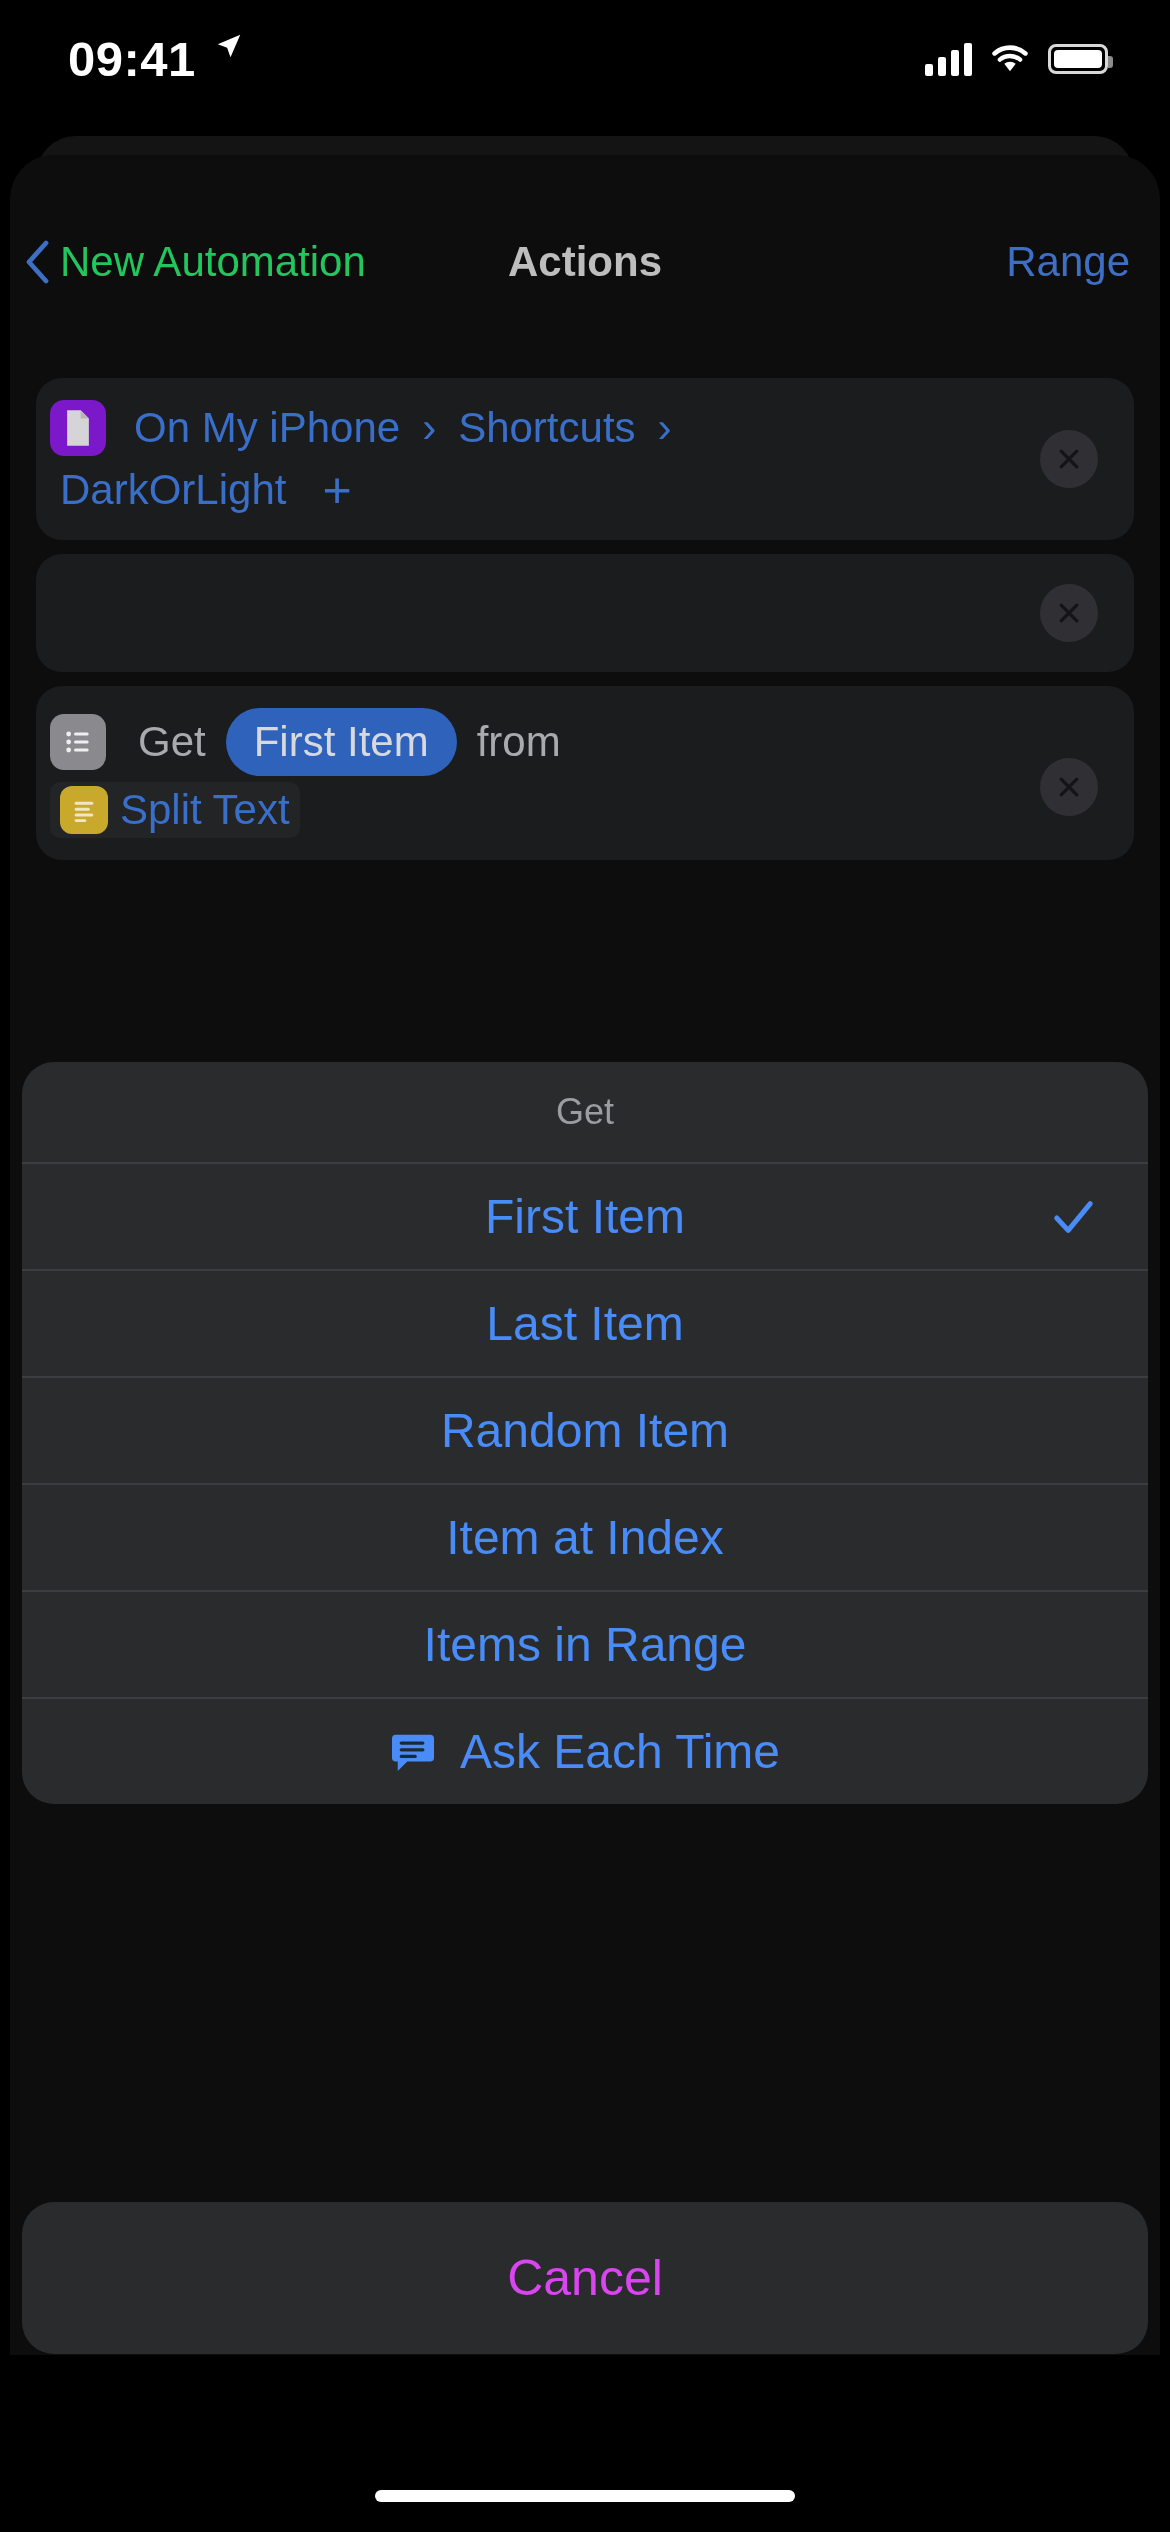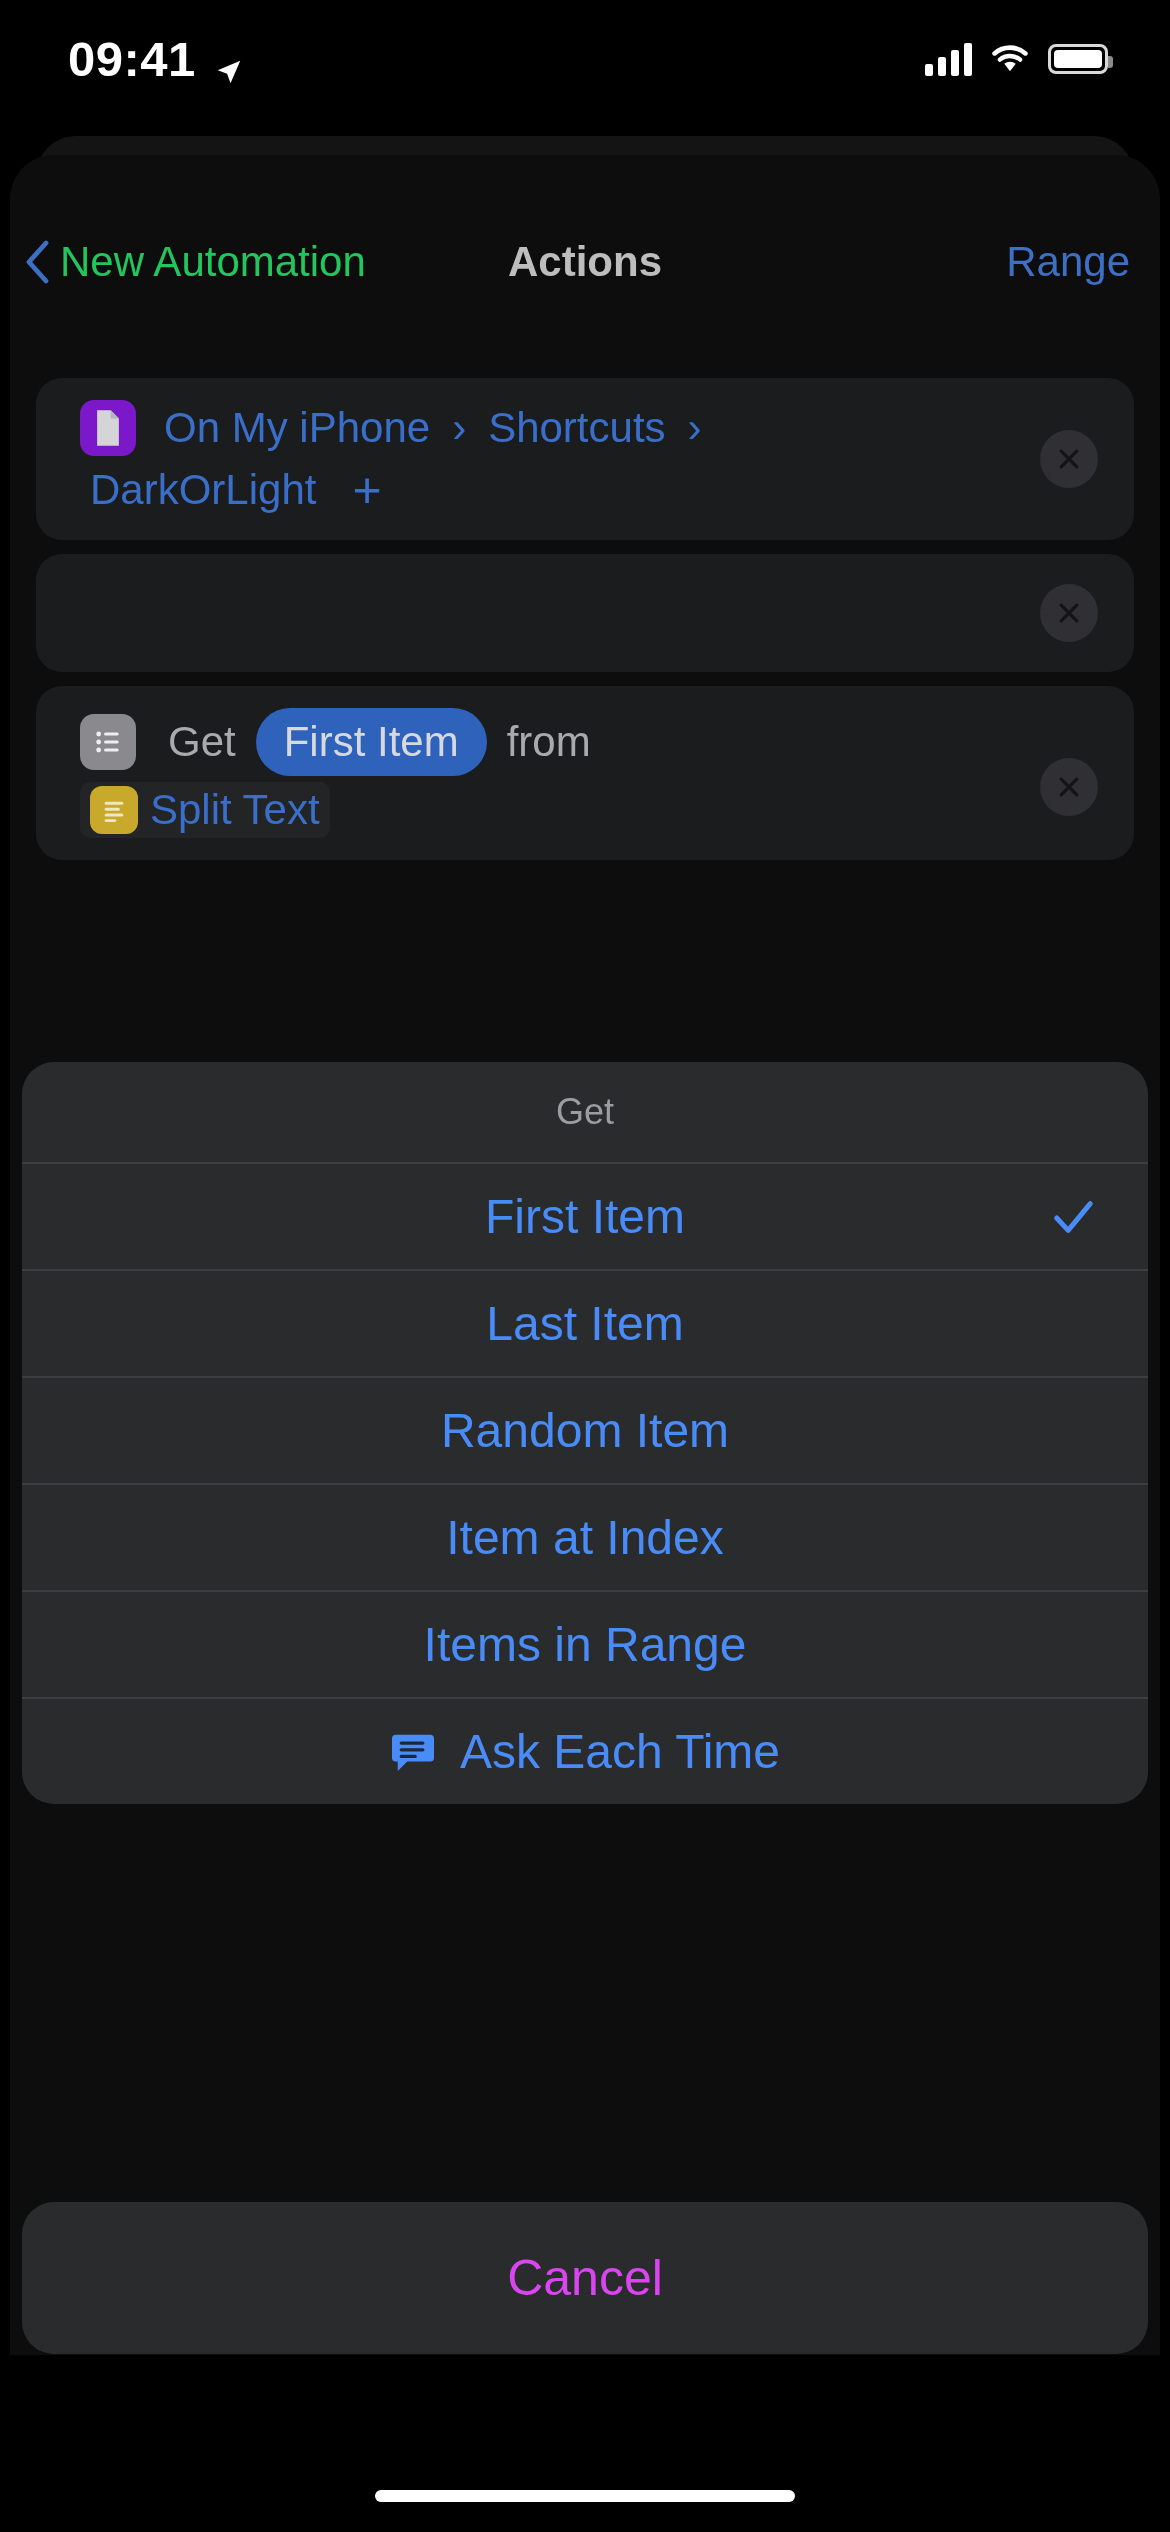--- a/index.html
+++ b/index.html
@@ -11,21 +11,21 @@
     -webkit-font-smoothing:antialiased;
   }
   .screen { position:relative; width:1170px; height:2532px; background:#000; }
 
   
   .statusbar {
     position:absolute; top:0; left:0; width:1170px; height:118px;
     display:flex; align-items:center; justify-content:space-between;
     padding:0 62px 0 68px;
   }
-  .sb-left { display:flex; align-items:flex-end; gap:18px; }
+  .sb-left { display:flex; align-items:flex-start; gap:18px; }
   .sb-time { color:#fff; font-size:49px; font-weight:600; letter-spacing:0.5px; }
   .loc-arrow { width:30px; height:30px; display:block; }
   .sb-right { display:flex; align-items:center; gap:18px; }
   .bars { display:flex; align-items:flex-end; gap:5px; height:34px; }
   .bars i { display:block; width:8px; background:#fff; border-radius:2px; }
   .bars i:nth-child(1){ height:12px; }
   .bars i:nth-child(2){ height:19px; }
   .bars i:nth-child(3){ height:26px; }
   .bars i:nth-child(4){ height:33px; }
   .wifi { width:40px; height:30px; display:block; }
@@ -68,21 +68,21 @@
   .nav-next {
     position:absolute; right:40px; color:#3d6fc4; font-size:42px;
   }
 
   
   .actions { position:absolute; top:378px; left:0; width:1170px; }
   .card {
     position:relative;
     margin:0 auto 14px; width:1098px;
     background:#1b1c1e; border-radius:26px;
-    padding:22px 44px;
+    padding:22px 14px;
     min-height:118px;
   }
   .row { display:flex; align-items:center; flex-wrap:wrap; gap:0; }
   .line2 { margin-top:6px; }
 
   .ic {
     width:56px; height:56px; border-radius:14px; flex:none;
     display:flex; align-items:center; justify-content:center;
     margin-right:18px;
   }

